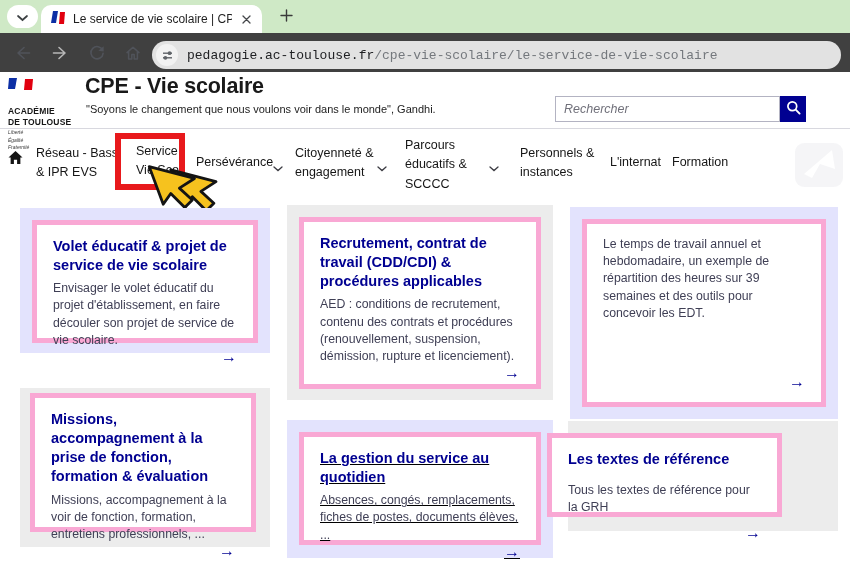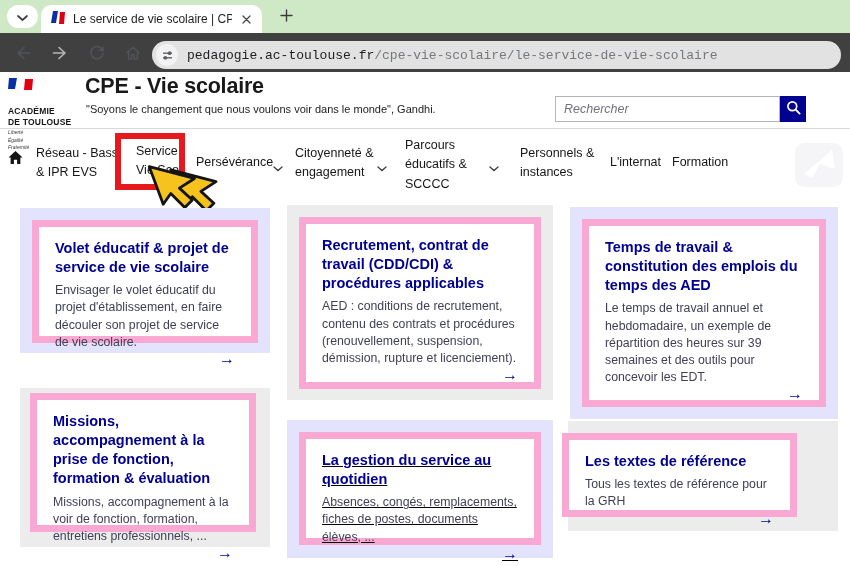--- a/index.html
+++ b/index.html
@@ -38,21 +38,21 @@
   .chev { position:absolute; cursor:pointer; }
   .watermark { position:absolute; left:795px; top:143px; opacity:.85; }
   .highlight-box { position:absolute; left:115px; top:133px; width:70px; height:57px; border:6px solid #e8191c; background:#fff; }
   .highlight-box .nav-item-inner { position:absolute; left:15px; top:3px; font-size:12.5px; line-height:1.55; color:#161616; width:50px; cursor:pointer; }
   .cursor { position:absolute; left:146px; top:161px; pointer-events:none; }
 
   
   .container { position:absolute; }
   .c-lavender { background:#e3e3fd; }
   .c-gray { background:#ececec; }
-  .card { position:absolute; background:#fff; border:7px solid #f9a8d4; padding:12px 16px 12px 16px; display:flex; flex-direction:column; cursor:pointer; }
+  .card { position:absolute; background:#fff; border:5px solid #f9a8d4; padding:12px 16px 12px 16px; display:flex; flex-direction:column; cursor:pointer; }
   .card-title { font-size:14.5px; font-weight:bold; color:#000091; line-height:1.32; margin-bottom:5px; }
   .card-desc { font-size:12.3px; color:#3f3f55; line-height:1.4; }
   .card-arrow { margin-top:auto; align-self:flex-end; color:#000091; font-size:16px; font-weight:bold; line-height:1; cursor:pointer; }
   .card-pad-btm { padding-bottom:28px; }
 </style>
 </head>
 <body>
 
 <div class="screen">
 
@@ -213,39 +213,38 @@
 
   <div class="container c-gray" style="left:287px; top:205px; width:266px; height:195px;"></div>
   <div class="card" style="left:299px; top:217px; width:242px; height:172px;">
     <div class="card-title">Recrutement, contrat de travail (CDD/CDI) &amp; procédures applicables</div>
     <div class="card-desc">AED : conditions de recrutement, contenu des contrats et procédures (renouvellement, suspension, démission, rupture et licenciement).</div>
     <div class="card-arrow">→</div>
   </div>
 
   <div class="container c-lavender" style="left:570px; top:207px; width:268px; height:212px;"></div>
   <div class="card" style="left:582px; top:219px; width:244px; height:188px;">
-    <div class="card-title">Temps de travail &amp; constitution des emplois du temps des AED</div>
     <div class="card-desc">Le temps de travail annuel et hebdomadaire, un exemple de répartition des heures sur 39 semaines et des outils pour concevoir les EDT.</div>
     <div class="card-arrow">→</div>
   </div>
 
   <div class="container c-gray" style="left:20px; top:388px; width:250px; height:159px;"></div>
   <div class="card" style="left:30px; top:393px; width:226px; height:139px;">
     <div class="card-title">Missions, accompagnement à la prise de fonction, formation &amp; évaluation</div>
     <div class="card-desc">Missions, accompagnement à la voir de fonction, formation, entretiens professionnels, ...</div>
     <div class="card-arrow">→</div>
   </div>
 
   <div class="container c-lavender" style="left:287px; top:420px; width:266px; height:138px;"></div>
   <div class="card card-pad-btm" style="left:299px; top:432px; width:242px; height:113px;text-decoration:underline;">
     <div class="card-title">La gestion du service au quotidien</div>
     <div class="card-desc">Absences, congés, remplacements, fiches de postes, documents élèves, ...</div>
     <div class="card-arrow">→</div>
   </div>
 
   <div class="container c-gray" style="left:568px; top:421px; width:270px; height:110px;"></div>
-  <div class="card" style="left:562px; top:433px; width:235px; height:84px;">
+  <div class="card" style="left:547px; top:433px; width:235px; height:84px;gap:8px;">
     <div class="card-title">Les textes de référence</div>
     <div class="card-desc">Tous les textes de référence pour la GRH</div>
     <div class="card-arrow">→</div>
   </div>
 
 </div>
 
 </body></html>

